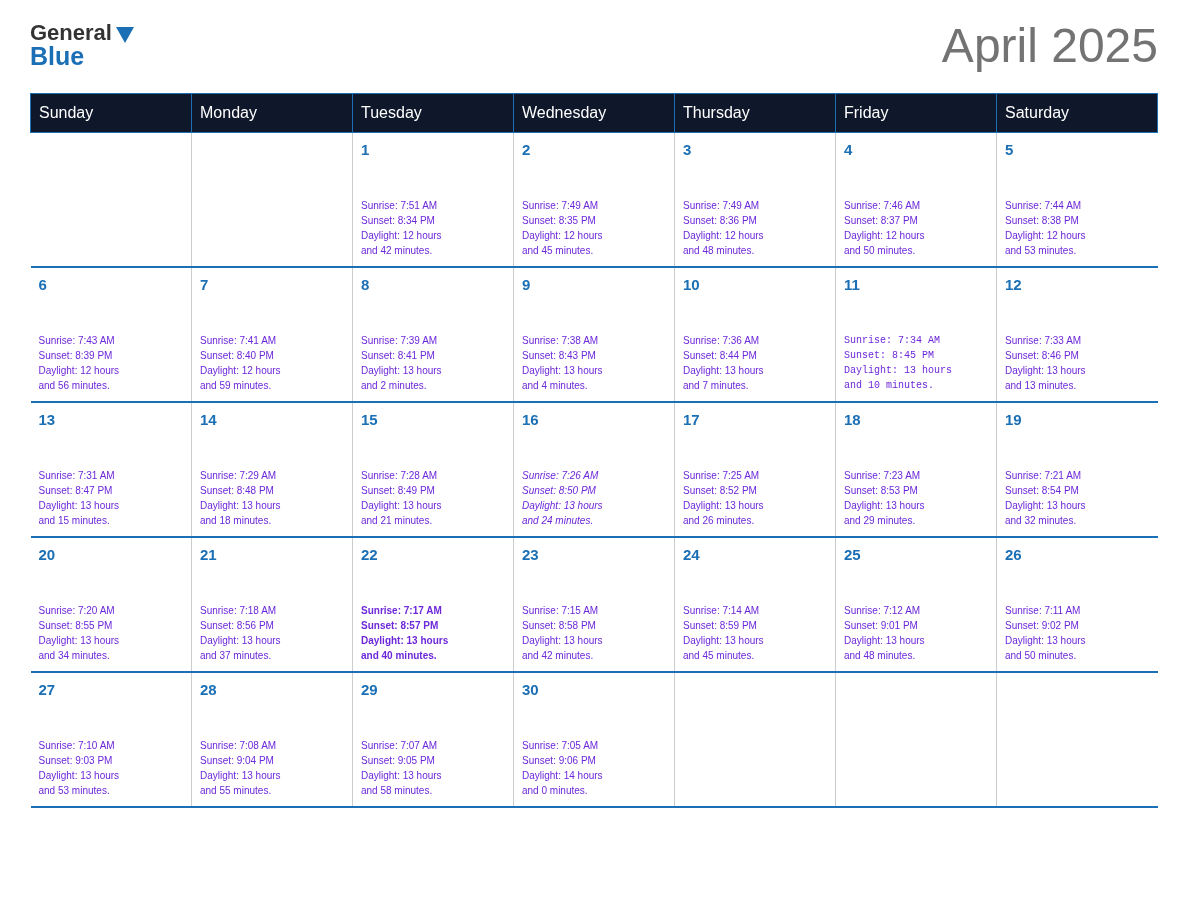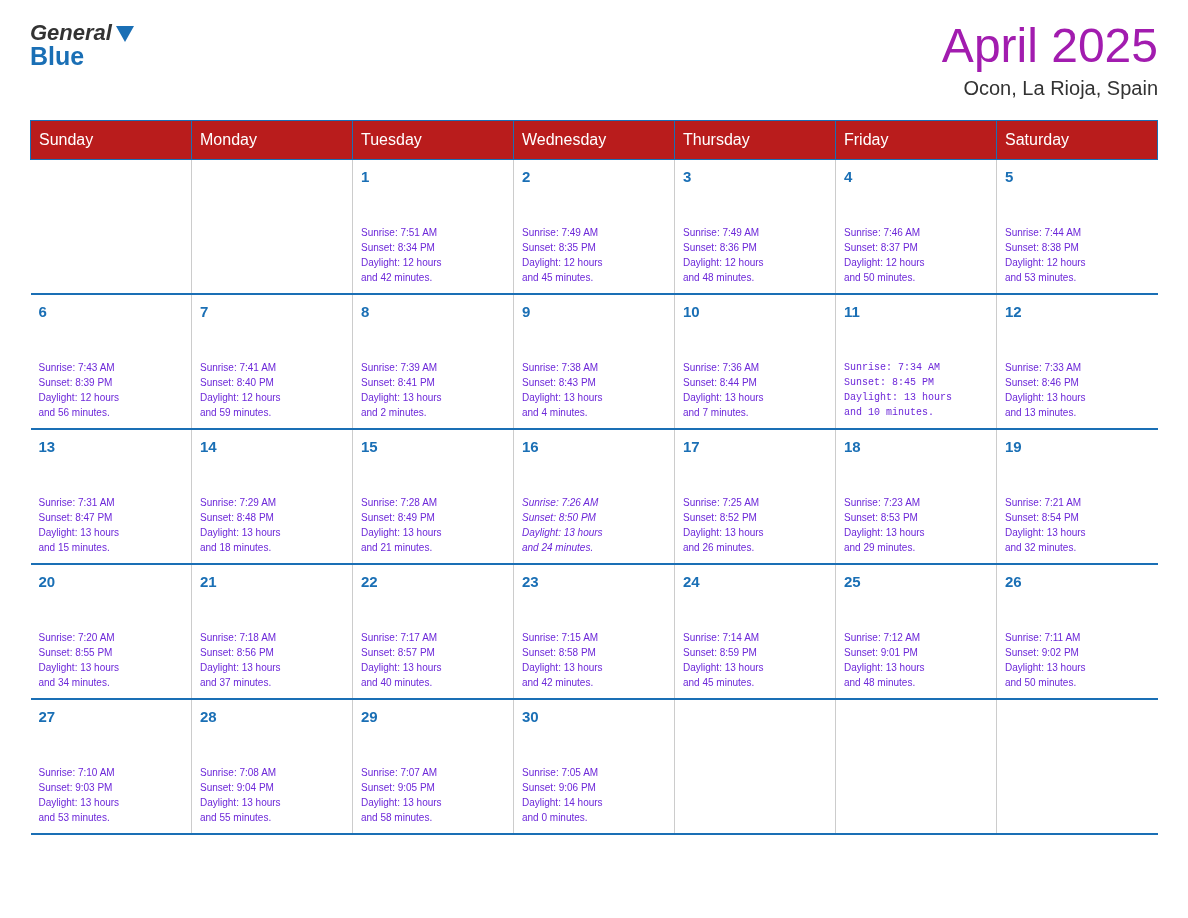--- a/index.html
+++ b/index.html
@@ -30,35 +30,35 @@
       font-size: 25px;
       font-weight: bold;
       color: #1a6fb5;
     }
     .title-block {
       text-align: right;
     }
     .calendar-title {
       font-size: 48px;
       font-weight: normal;
-      color: #a21caf;
+      color: #737373;
       line-height: 1.1;
     }
     .calendar-subtitle {
       font-size: 20px;
       color: #333;
       margin-top: 4px;
     }
     table {
       width: 100%;
       border-collapse: collapse;
       table-layout: fixed;
     }
     thead tr {
-      background-color: #b91c1c;
+      background-color: #0f172a;
     }
     thead th {
       color: #fff;
       font-size: 16px;
       font-weight: normal;
       padding: 10px 8px;
       text-align: left;
       border: 1px solid #1a6fb5;
     }
     tbody tr {
@@ -91,32 +91,31 @@
     .empty-cell {
       background: #fff;
     }
   </style>
 </head>
 <body>
 
 <div class="header">
   <div class="logo">
     <div style="display:flex; flex-direction:column; align-items:flex-start;">
-      <div style="display:flex; font-style:italic;">
+      <div style="display:flex; align-items:center;">
         <span class="logo-text-general">General</span>
         <svg width="22" height="22" viewBox="0 0 22 22" style="margin-left:2px; margin-top:2px;">
           <polygon points="2,4 20,4 11,20" fill="#1a6fb5"></polygon>
         </svg>
       </div>
       <span class="logo-text-blue" style="margin-top:-4px;">Blue</span>
     </div>
   </div>
   <div class="title-block">
     <div class="calendar-title">April 2025</div>
-    <div class="calendar-subtitle">Ocon, La Rioja, Spain</div>
   </div>
 </div>
 
 <table>
   <thead>
     <tr>
     <th>Sunday</th>
         <th>Monday</th>
         <th>Tuesday</th>
         <th>Wednesday</th>
@@ -277,21 +276,21 @@
         </td>
         <td>
           <span class="day-number">21</span>
           <div class="day-info" style="white-space: pre-line;">Sunrise: 7:18 AM
 Sunset: 8:56 PM
 Daylight: 13 hours
 and 37 minutes.</div>
         </td>
         <td>
           <span class="day-number">22</span>
-          <div class="day-info" style="white-space: pre-line;">Sunrise: 7:17 AM
+          <div class="day-info" style="white-space: pre-line; font-weight: bold;">Sunrise: 7:17 AM
 Sunset: 8:57 PM
 Daylight: 13 hours
 and 40 minutes.</div>
         </td>
         <td>
           <span class="day-number">23</span>
           <div class="day-info" style="white-space: pre-line;">Sunrise: 7:15 AM
 Sunset: 8:58 PM
 Daylight: 13 hours
 and 42 minutes.</div>

